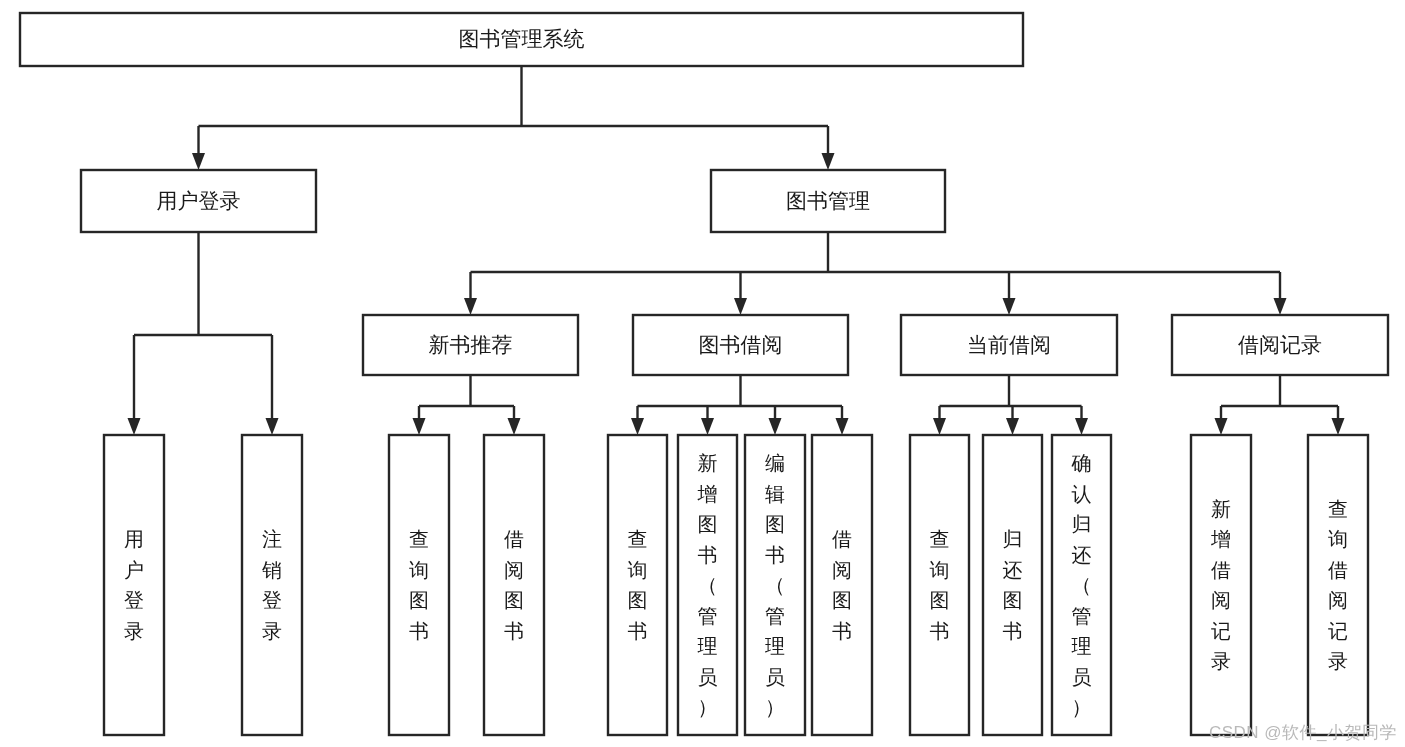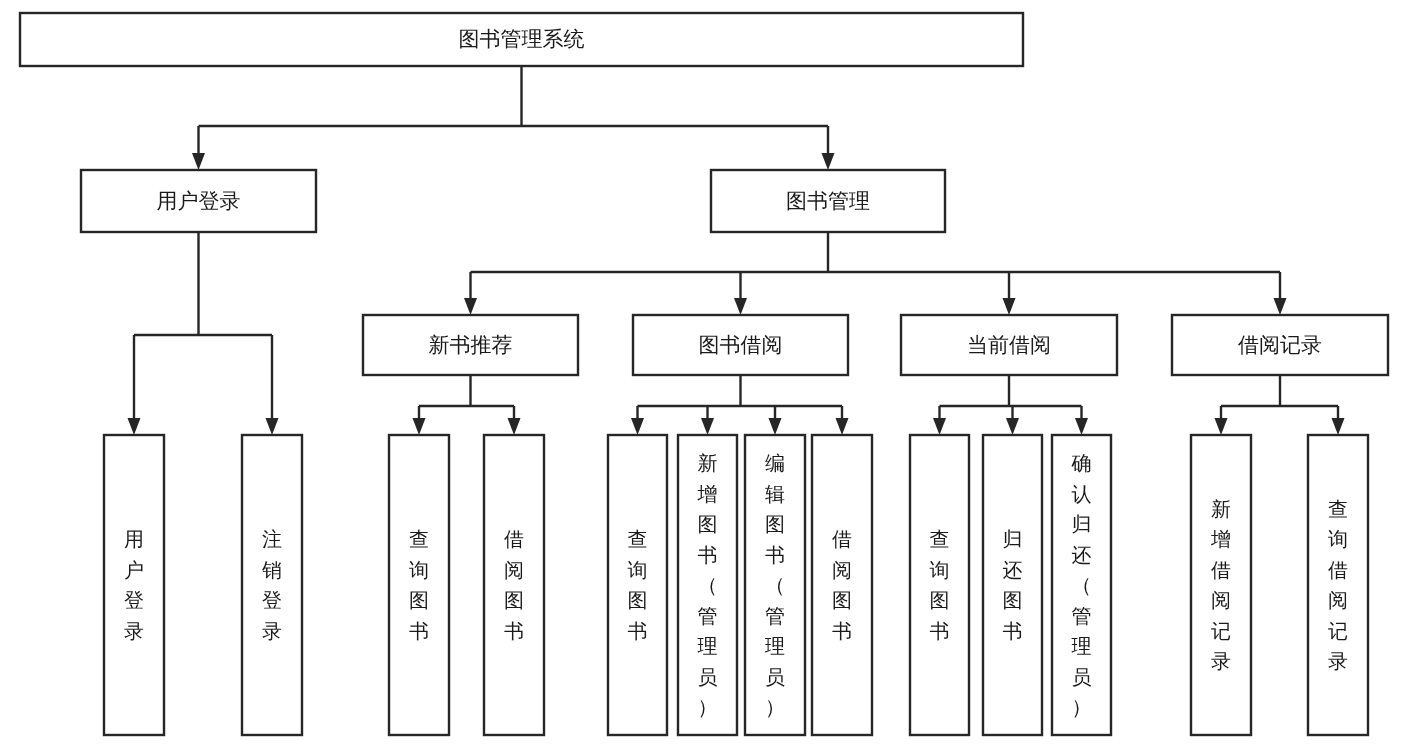--- a/index.html
+++ b/index.html
@@ -219,13 +219,14 @@
         <g>
           <rect class="node-box" x="1191" y="435" width="60" height="300"></rect>
           <text class="node-label vert" x="1221" y="0"><tspan x="1221" y="510.8" class="vert-char">新</tspan><tspan x="1221" y="541.3" class="vert-char">增</tspan><tspan x="1221" y="571.8" class="vert-char">借</tspan><tspan x="1221" y="602.3" class="vert-char">阅</tspan><tspan x="1221" y="632.8" class="vert-char">记</tspan><tspan x="1221" y="663.3" class="vert-char">录</tspan></text>
         </g>
         <g>
           <rect class="node-box" x="1308" y="435" width="60" height="300"></rect>
           <text class="node-label vert" x="1338" y="0"><tspan x="1338" y="510.8" class="vert-char">查</tspan><tspan x="1338" y="541.3" class="vert-char">询</tspan><tspan x="1338" y="571.8" class="vert-char">借</tspan><tspan x="1338" y="602.3" class="vert-char">阅</tspan><tspan x="1338" y="632.8" class="vert-char">记</tspan><tspan x="1338" y="663.3" class="vert-char">录</tspan></text>
         </g>
       </g>
   </svg>
+  <div class="watermark">CSDN @软件_小贺同学</div>
 </div>
 
 </body></html>

